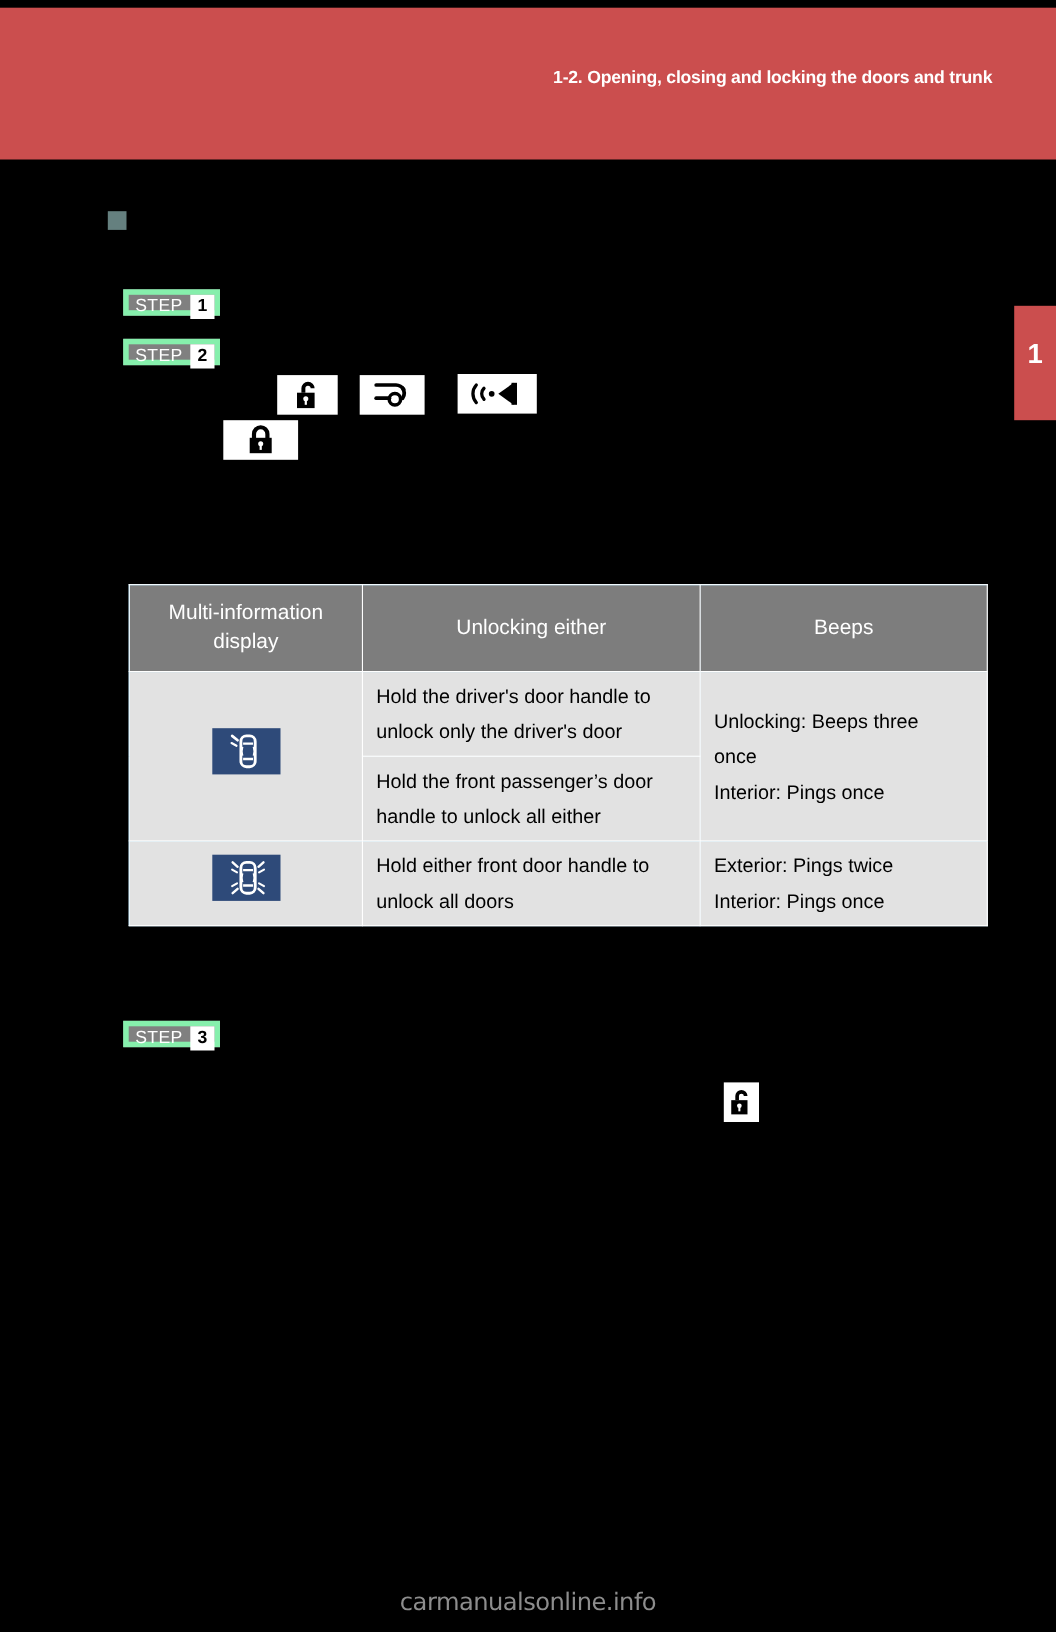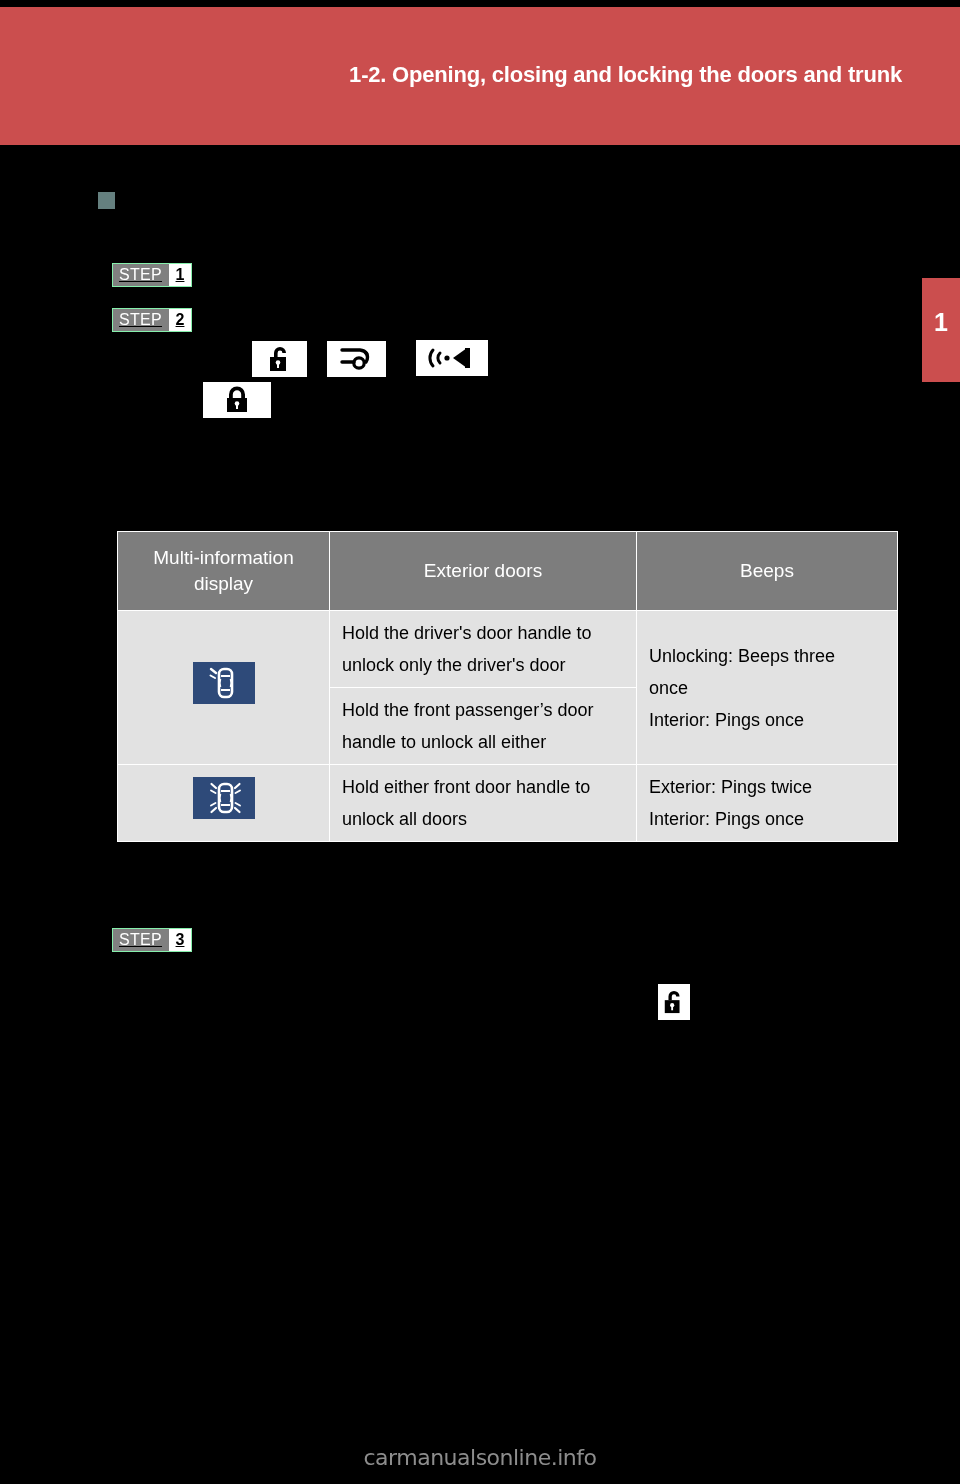--- a/index.html
+++ b/index.html
@@ -23,21 +23,21 @@
     top: 7px;
     width: 960px;
     height: 138px;
     background: #cb4e4e;
   }
   .header-title {
     position: absolute;
     right: 58px;
     top: 55px;
     color: #ffffff;
-    font-size: 22px;
+    font-size: 16px;
     font-weight: bold;
     letter-spacing: -0.2px;
     white-space: nowrap;
   }
 
   
   .chapter-tab {
     position: absolute;
     left: 922px;
     top: 278px;
@@ -63,26 +63,25 @@
     top: 192px;
     width: 17px;
     height: 17px;
     background: #65807f;
   }
 
   
   .step-badge {
     position: absolute;
     height: 24px;
-    border: 1px solid #86efac;
+    border: 5px solid #86efac;
     background: #808080;
     display: flex;
     align-items: flex-start;
     box-sizing: border-box;
-    text-decoration: underline;
   }
   .step-badge .step-word {
     color: #ffffff;
     font-size: 16px;
     line-height: 22px;
     padding: 0 7px 0 6px;
     letter-spacing: 0.3px;
   }
   .step-badge .step-num {
     background: #ffffff;
@@ -258,21 +257,21 @@
 <div class="table-wrap">
   <table class="spec">
     <colgroup>
         <col class="c1">
         <col class="c2">
         <col class="c3">
       </colgroup>
     <thead>
       <tr>
         <th>Multi-information display</th>
-        <th>Exterior doors</th>
+        <th>Unlocking either</th>
         <th>Beeps</th>
       </tr>
     </thead>
     <tbody>
       <tr>
         <td class="icon-cell" rowspan="2">
           <span class="mid-tile">
             <svg width="44" height="42" viewBox="0 0 44 42">
 
               <rect x="17" y="7" width="13" height="28" rx="5" fill="none" stroke="#fff" stroke-width="2.6"></rect>

